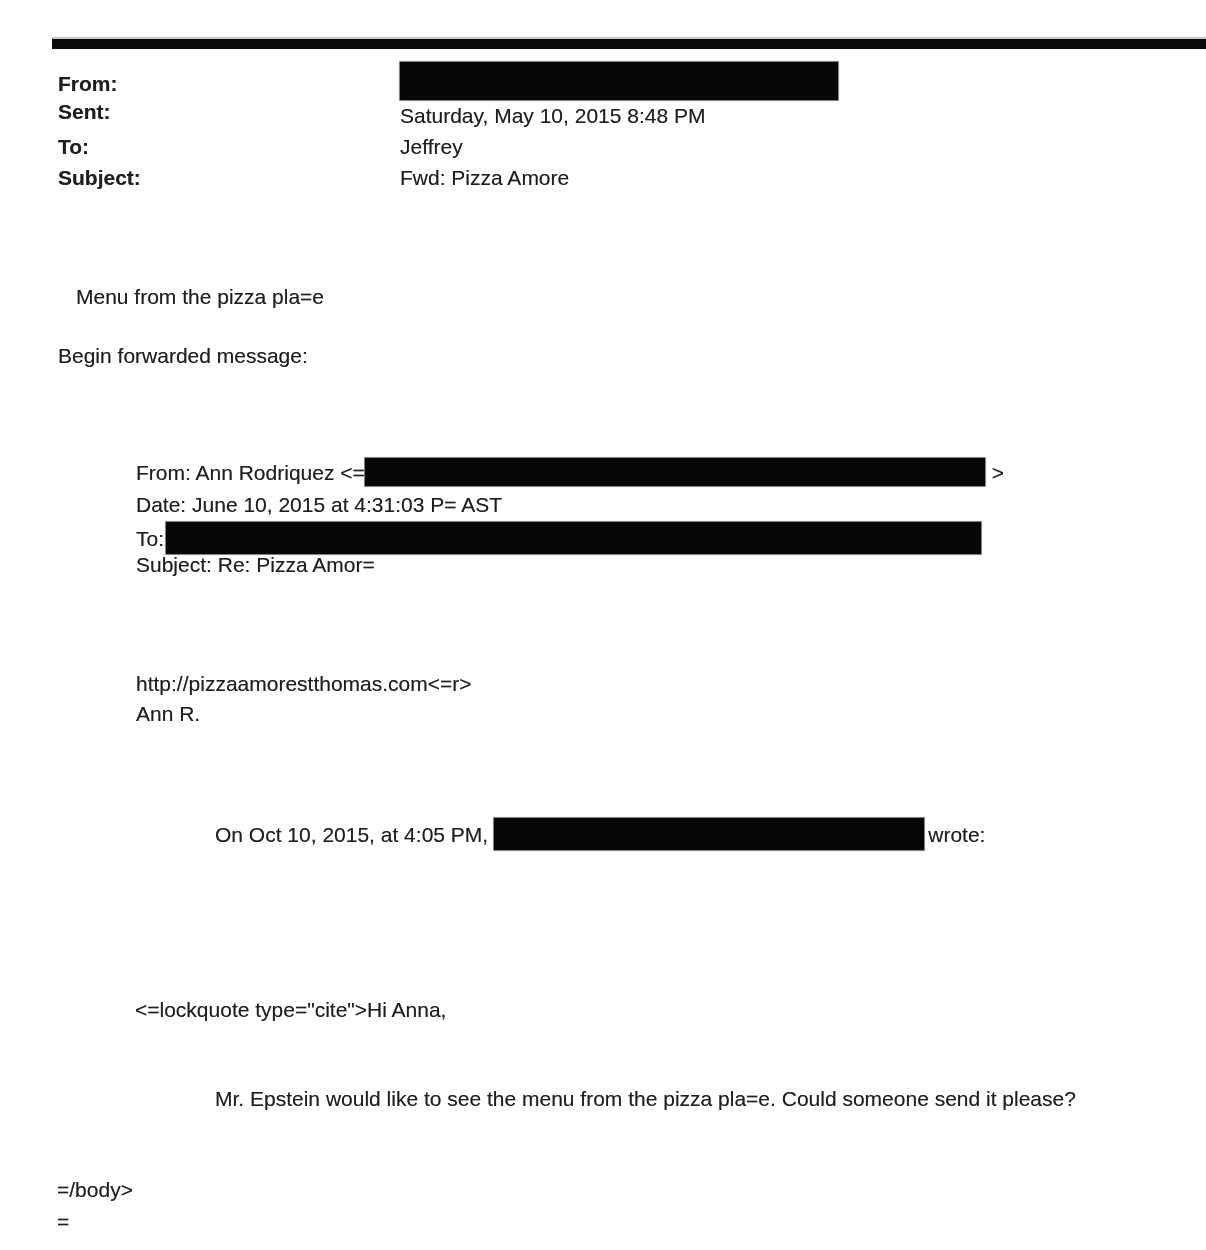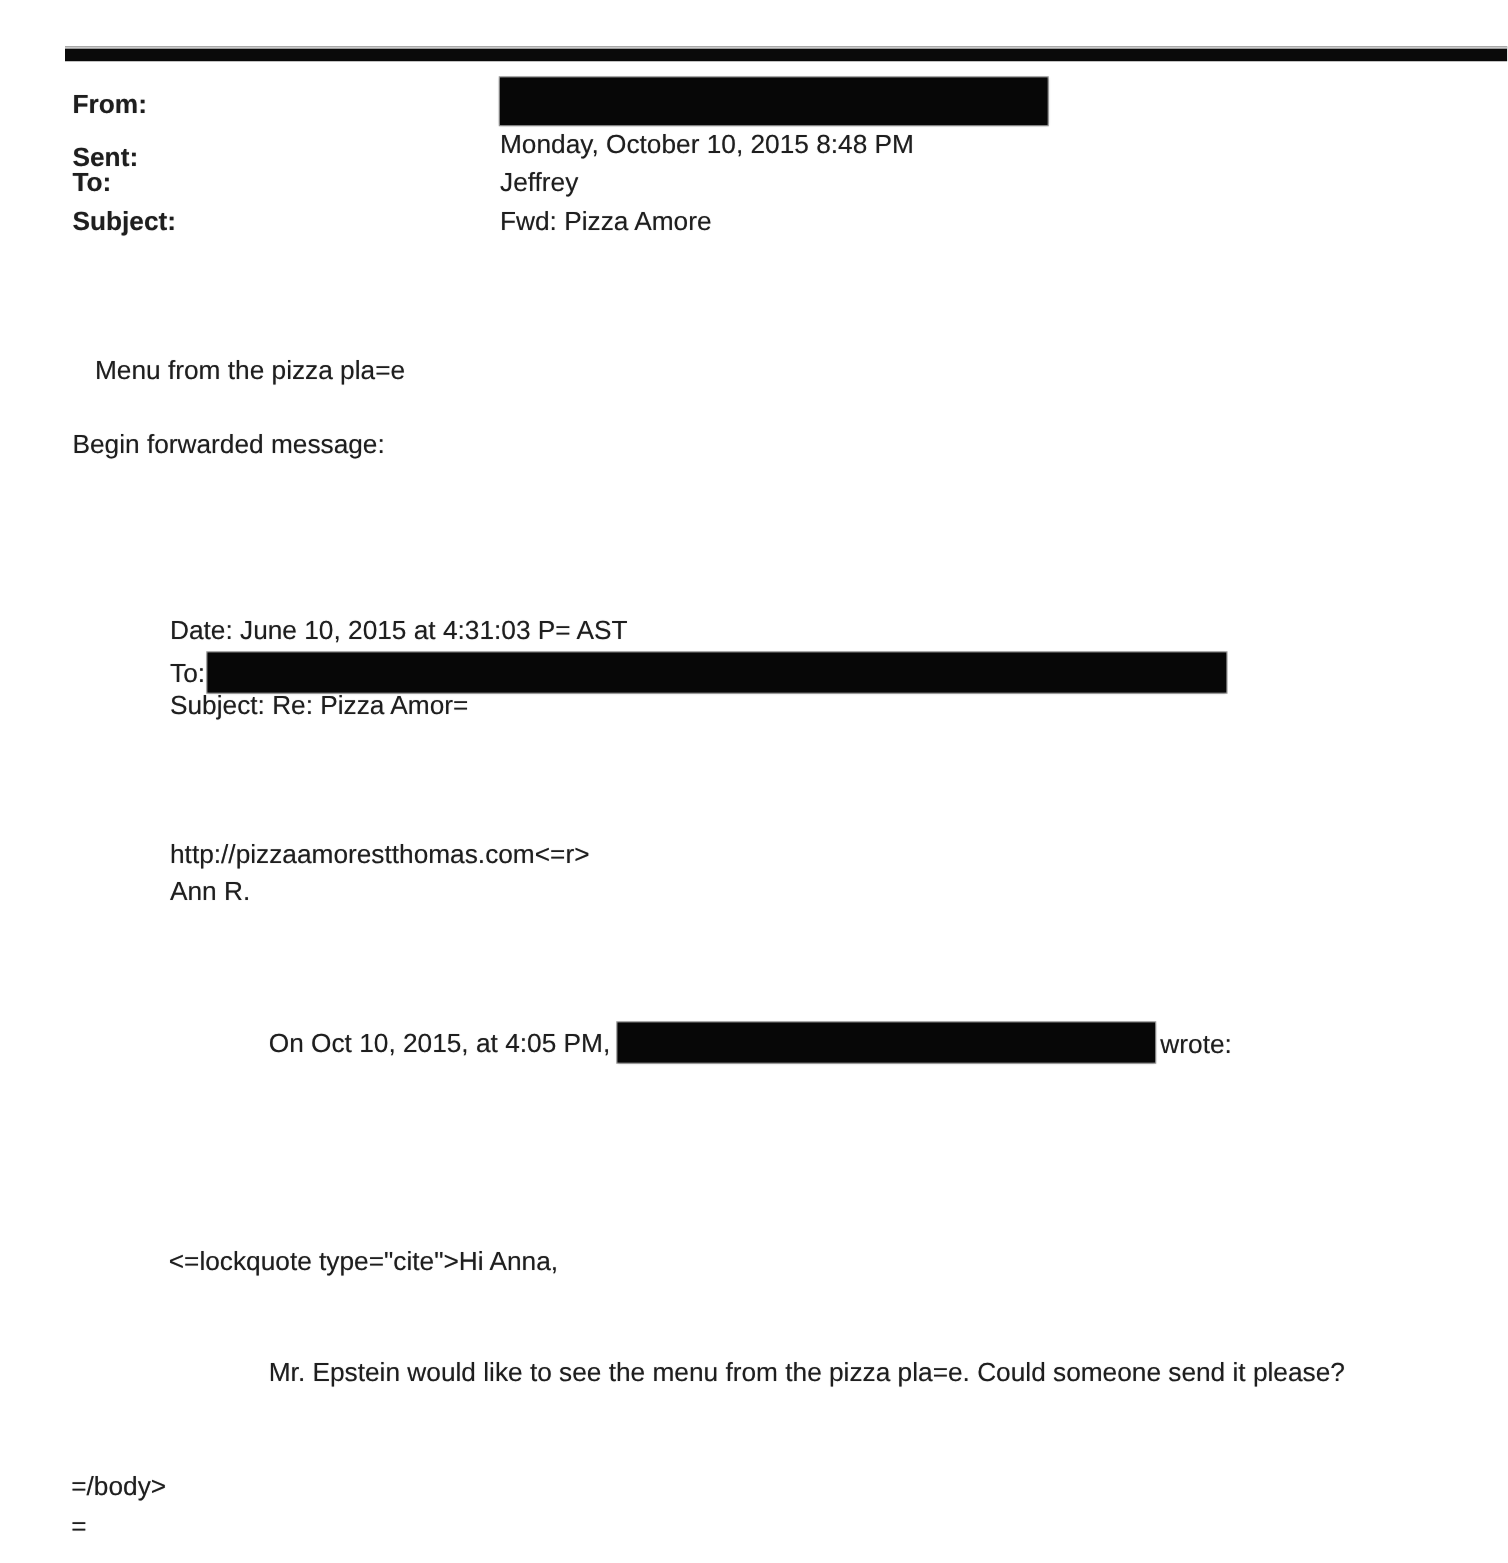--- a/index.html
+++ b/index.html
@@ -57,33 +57,36 @@
 </head>
 <body>
 
 <div class="page">
 
   <div class="top-rule"></div>
 
   <div class="abs bold" style="left:58px; top:72px">From:</div>
   <div class="redaction bar-abs" style="left:400px; top:62px; width:438px; height:38px;"></div>
 
-  <div class="abs bold" style="left:58px; top:115px">Sent:</div>
-  <div class="abs" style="left:400px; top:104px">Monday, October 10, 2015 8:48 PM</div>
+  <div class="abs bold" style="left:58px; top:100px">Sent:</div>
+  <div class="abs" style="left:400px; top:104px">Saturday, May 10, 2015 8:48 PM</div>
 
   <div class="abs bold" style="left:58px; top:135px">To:</div>
   <div class="abs" style="left:400px; top:135px">Jeffrey</div>
 
   <div class="abs bold" style="left:58px; top:166px">Subject:</div>
   <div class="abs" style="left:400px; top:166px">Fwd: Pizza Amore</div>
 
   <div class="abs" style="left:76px; top:285px">Menu from the pizza pla=e</div>
 
   <div class="abs" style="left:58px; top:344px">Begin forwarded message:</div>
 
+  <div class="line" style="left:136px; top:458px">
+    <span>From: Ann Rodriquez &lt;=</span><span class="redaction inline-bar bar-fwd-from"></span><span class="suffix-gap">&gt;</span>
+  </div>
 
   <div class="abs" style="left:136px; top:493px">Date: June 10, 2015 at 4:31:03 P= AST</div>
 
   <div class="line" style="left:136px; top:522px">
     <span>To:</span><span class="redaction inline-bar bar-fwd-to"></span>
   </div>
 
   <div class="abs" style="left:136px; top:553px">Subject: Re: Pizza Amor=</div>
 
   <div class="abs" style="left:136px; top:672px">http://pizzaamorestthomas.com&lt;=r&gt;</div>

